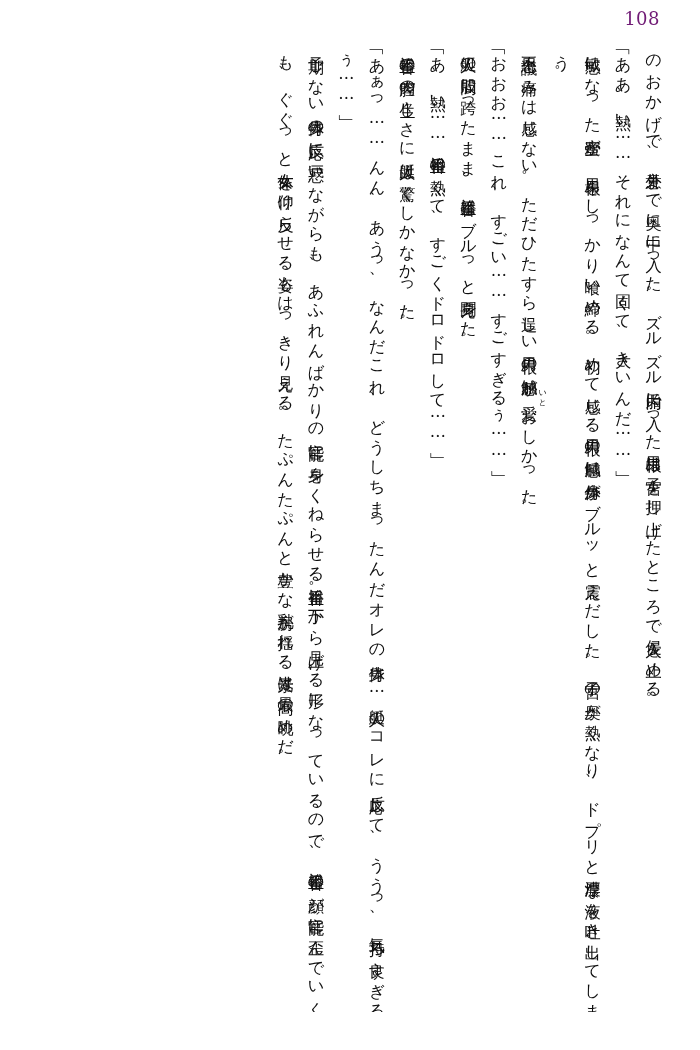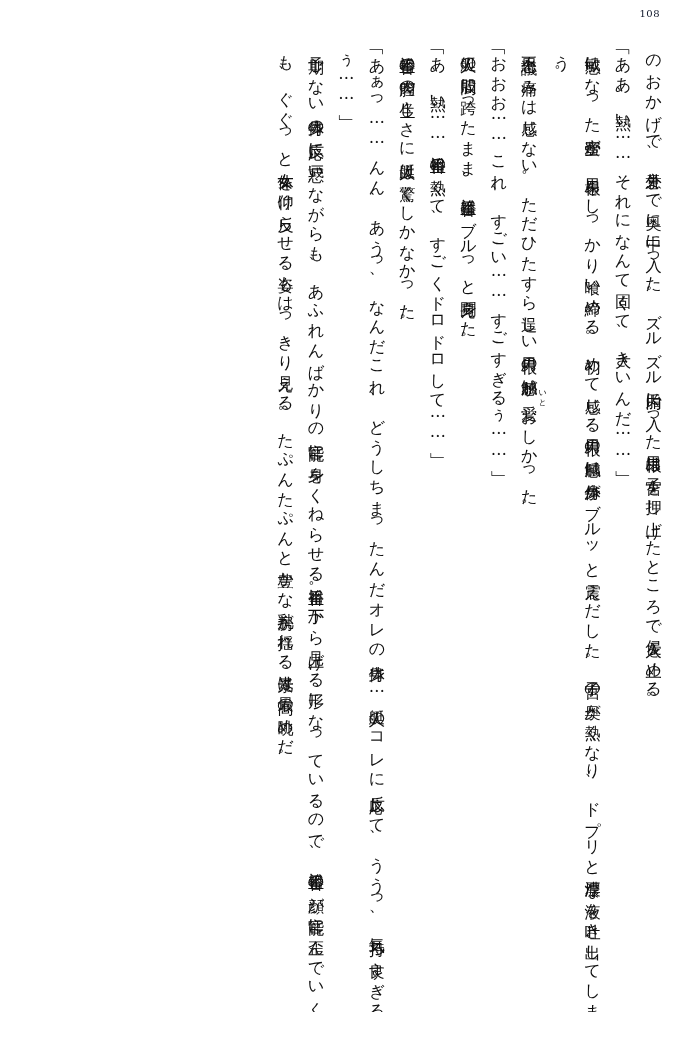--- a/index.html
+++ b/index.html
@@ -18,23 +18,23 @@
     position: relative;
     width: 700px;
     height: 1050px;
     box-sizing: border-box;
     background: #ffffff;
   }
   .page-number {
     position: absolute;
     top: 8px;
     right: 40px;
-    font-size: 10px;
+    font-size: 18px;
     letter-spacing: 0.5px;
-    color: #0f172a;
+    color: #701a75;
     font-family: "DejaVu Serif", "Liberation Serif", serif;
   }
   .body-text {
     position: absolute;
     top: 44px;
     right: 32px;
     left: 48px;
     bottom: 38px;
     writing-mode: vertical-rl;
     text-orientation: upright;

